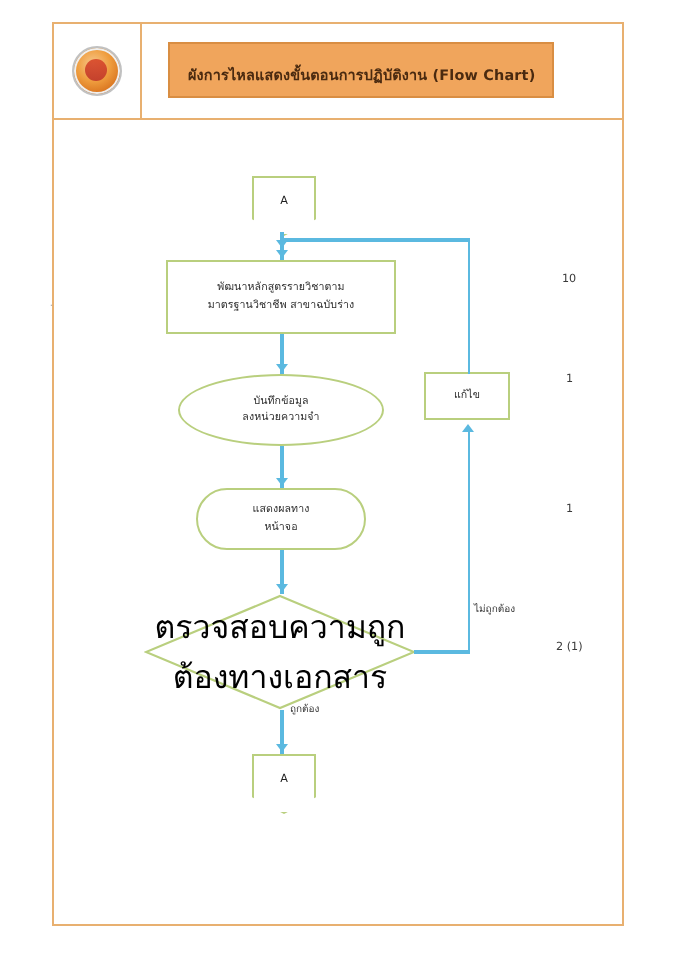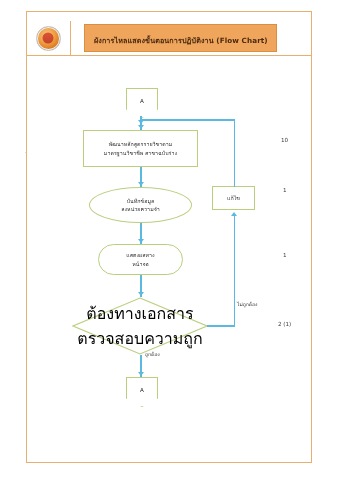--- a/index.html
+++ b/index.html
@@ -18,22 +18,22 @@
     position:absolute;
     left:26px;top:11px;
     width:286px;height:452px;
     border:1.2px solid #e8b070;
     box-sizing:border-box;
     background:#ffffff;
   }
   
   .header-row{
     position:absolute;
-    left:26px;top:21px;
-    width:286px;height:35px;
+    left:26px;top:11px;
+    width:286px;height:49px;
     box-sizing:border-box;
     border-bottom:1.2px solid #e8b070;
   }
   .logo-cell{
     position:absolute;left:0;top:0;width:45px;height:100%;
     border-right:1.2px solid #e8b070;
     box-sizing:border-box;
     display:flex;align-items:center;justify-content:center;
   }
   .seal{
@@ -204,22 +204,22 @@
     </div>
 
     <div class="vline" style="left:114.2px;top:229px;height:22px;"></div>
     <div class="arrowdown" style="left:111.8px;top:246px;"></div>
 
     <div class="diamond-wrap" style="left:46px;top:251px;width:136px;height:58px;">
       <svg width="136" height="58" viewBox="0 0 136 58">
         <polygon points="68,1 135,29 68,57 1,29" fill="#ffffff" stroke="#b9cf7e" stroke-width="1.1"></polygon>
       </svg>
       <div class="diamond-lbl">
+        <span class="lbl">ตรวจสอบความถูก</span>
         <span class="lbl">ต้องทางเอกสาร</span>
-        <span class="lbl">ตรวจสอบความถูก</span>
       </div>
     </div>
 
     <div class="hline" style="left:181px;top:279px;width:28px;"></div>
 
     <div class="vline" style="left:207.6px;top:170px;height:110px;"></div>
     <div class="arrowup" style="left:205.2px;top:166px;"></div>
 
     <div class="node proc" style="left:186px;top:140px;width:43px;height:24px;">
       <span class="lbl">แก้ไข</span>

